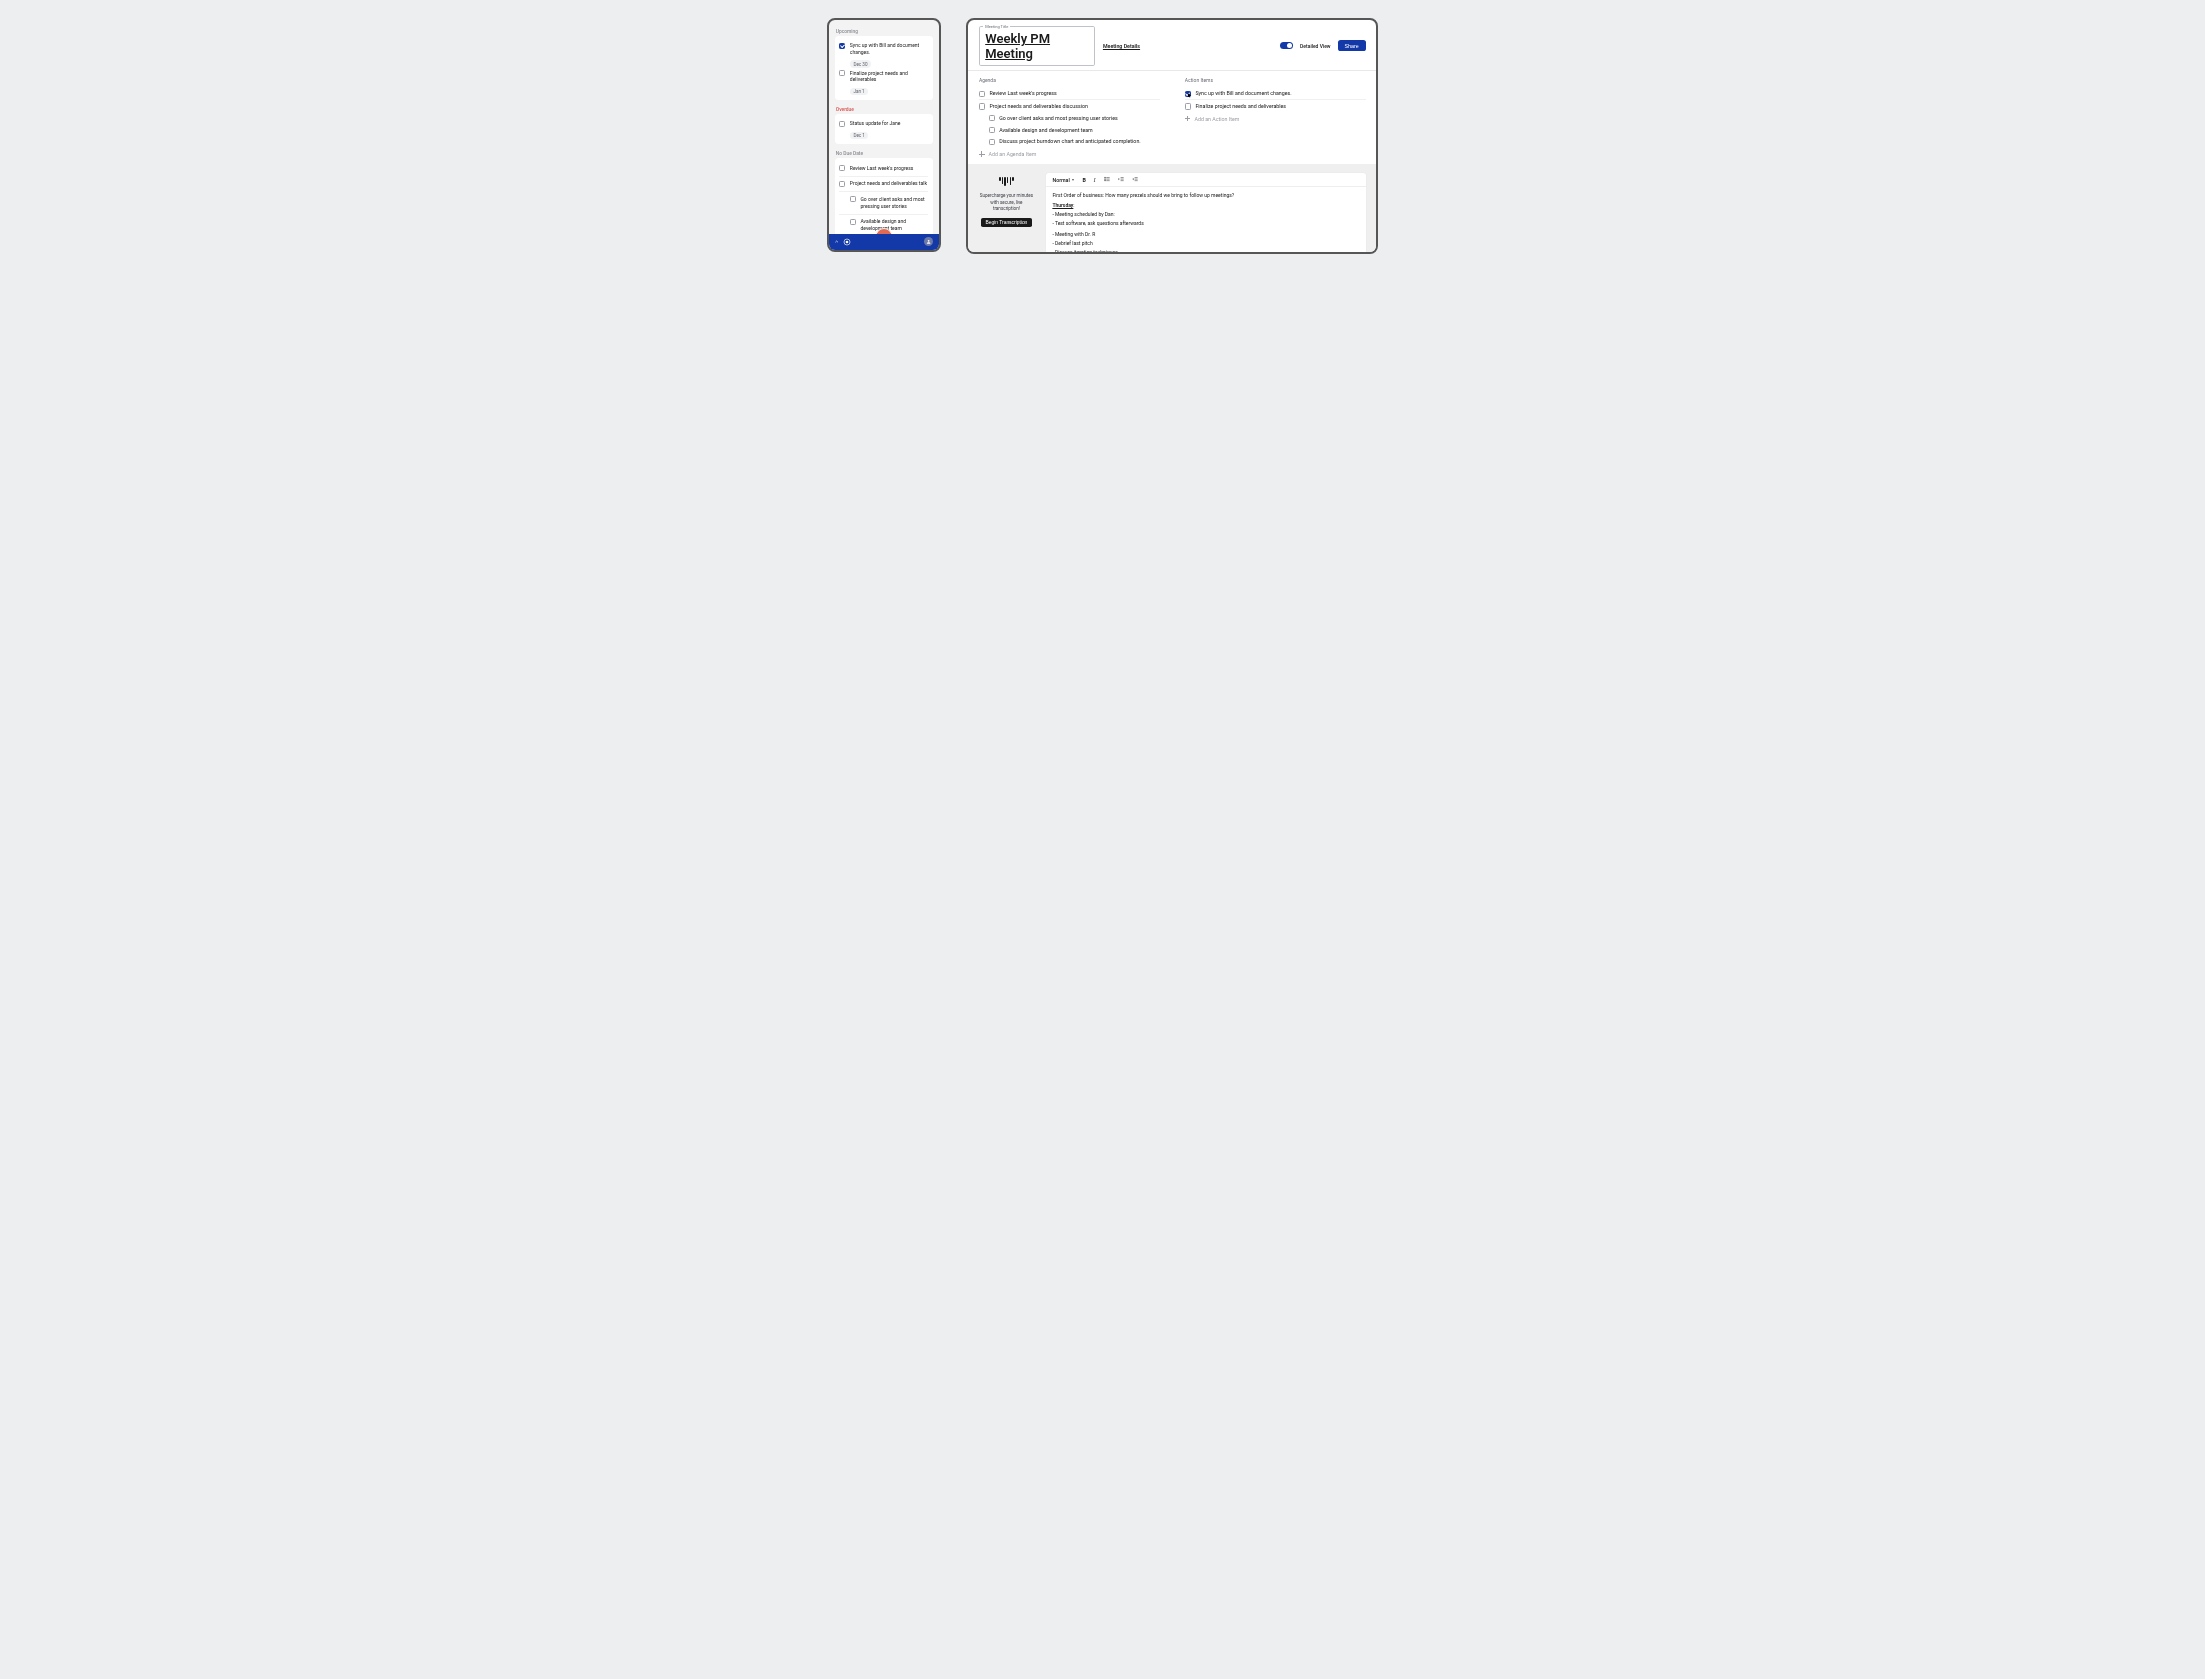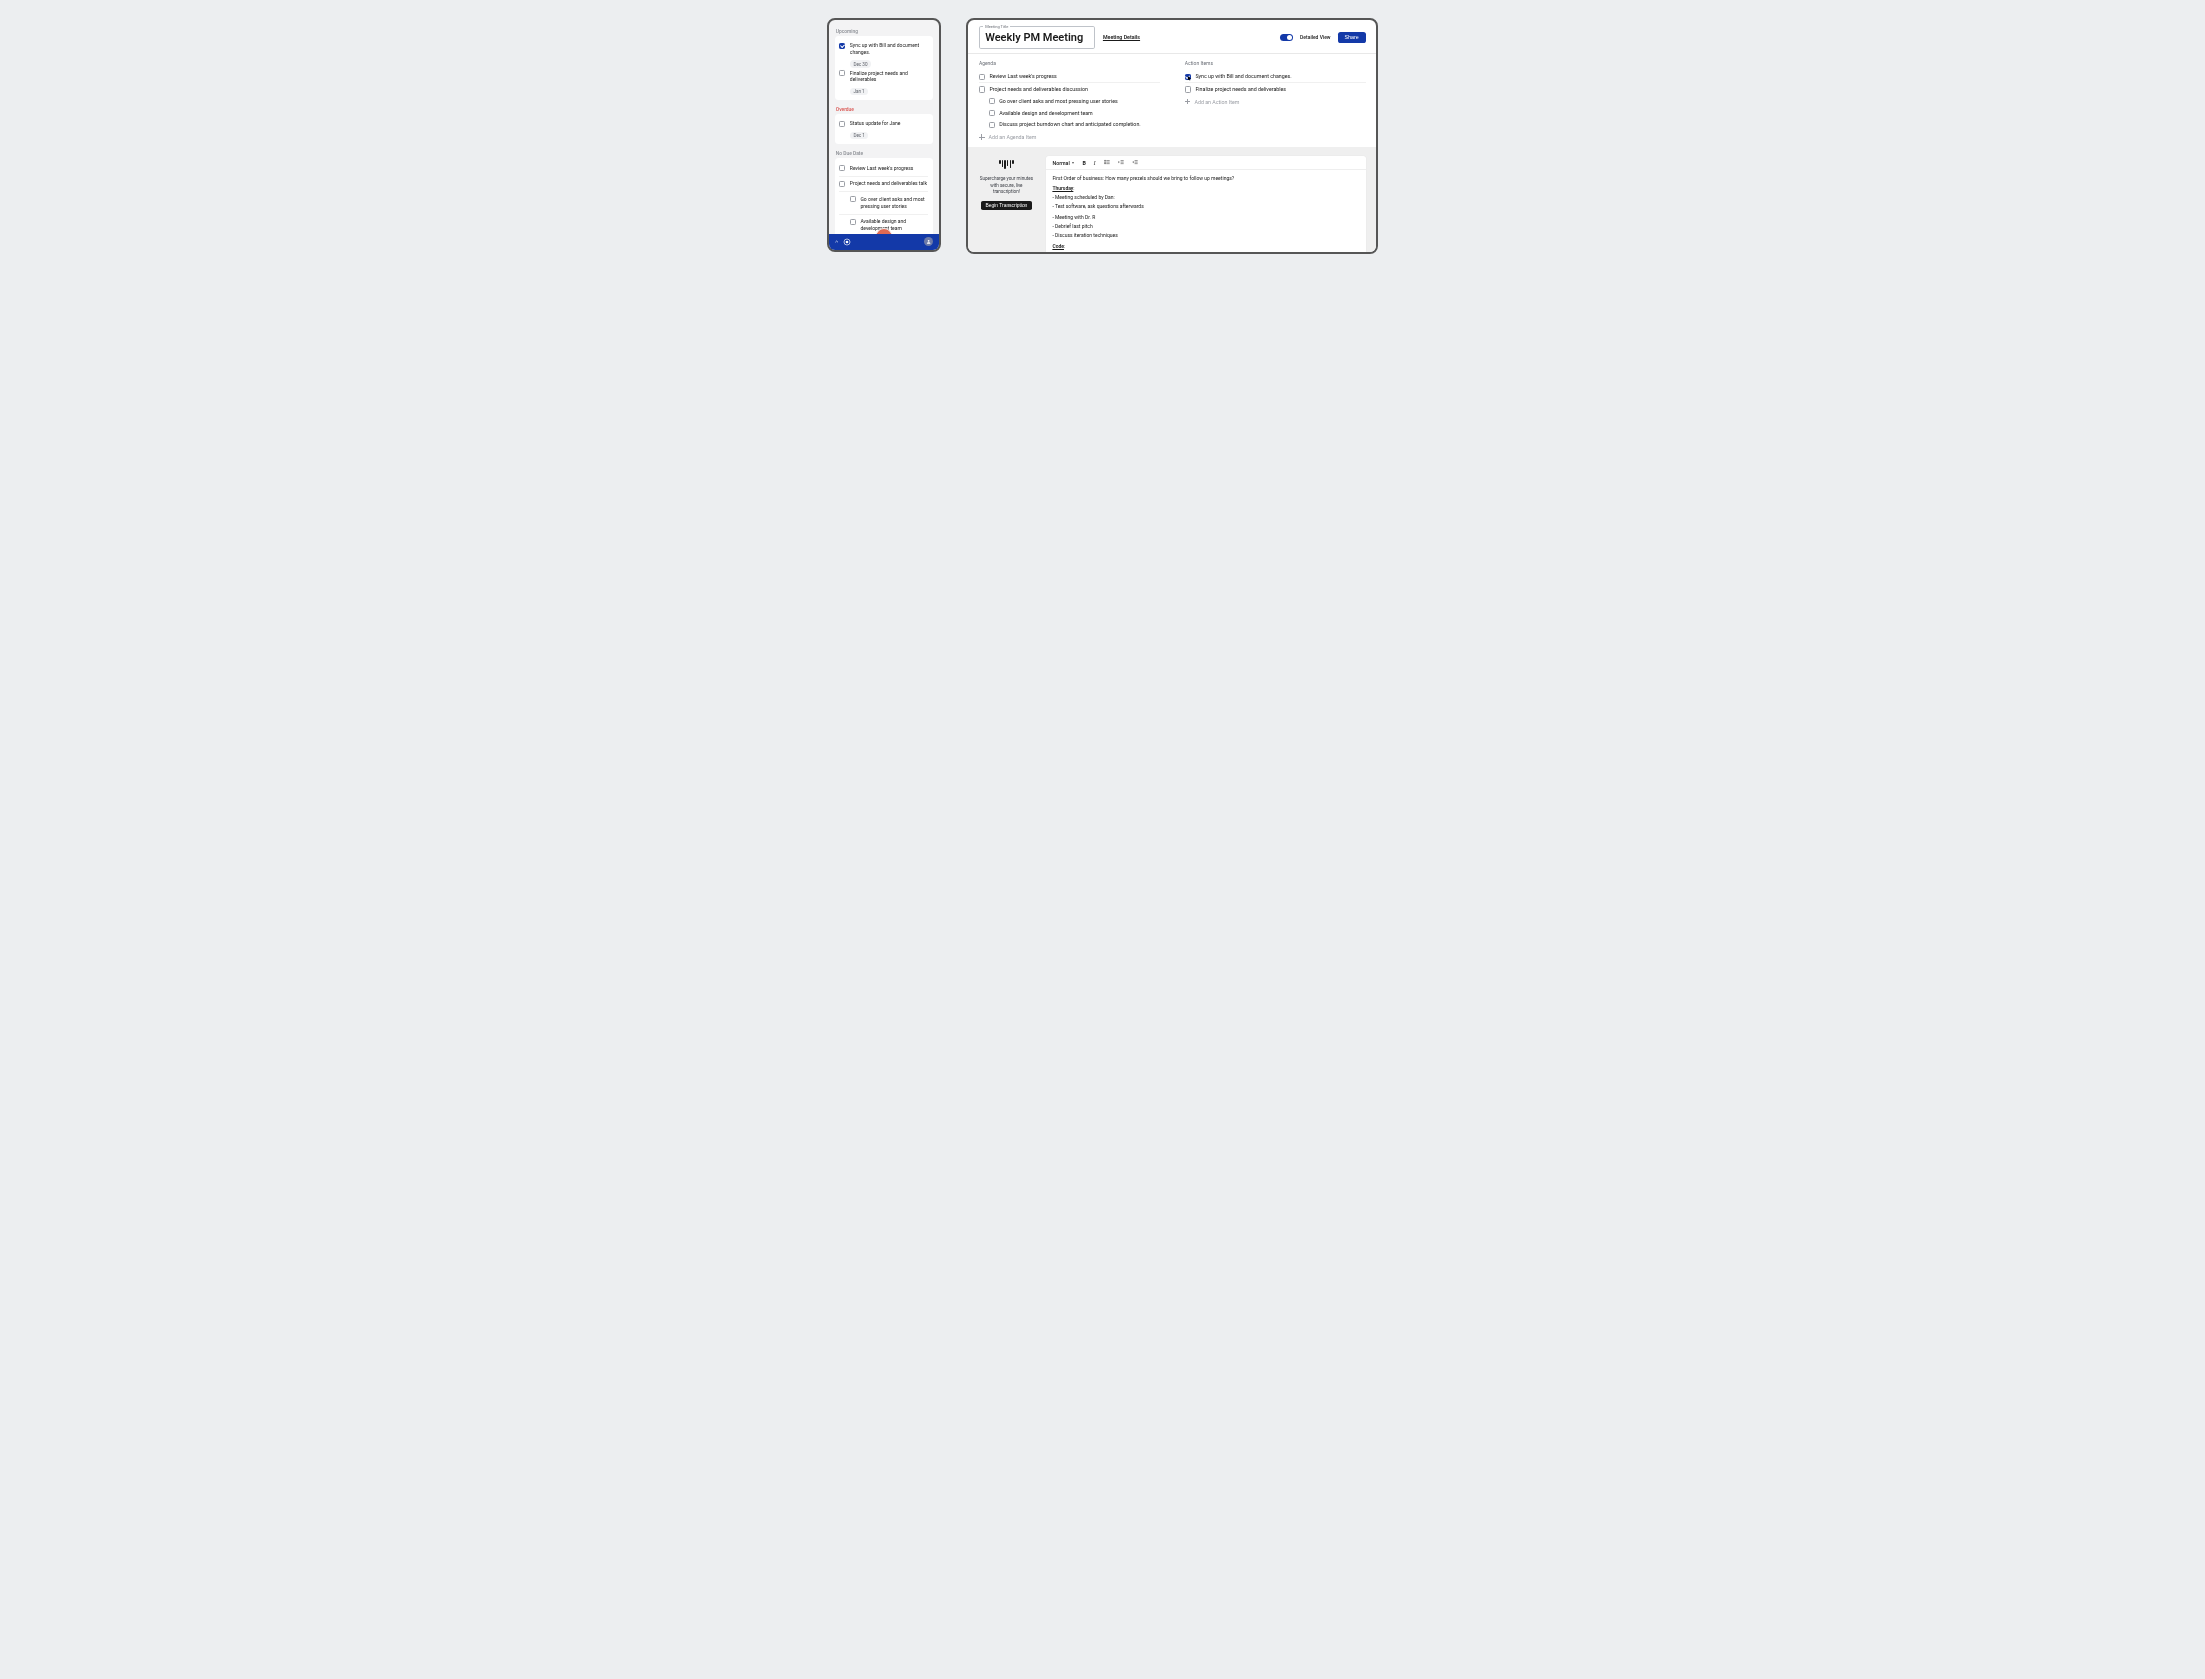--- a/index.html
+++ b/index.html
@@ -130,22 +130,23 @@
     border-bottom: 0.4px solid #e8e8e8;
   }
   .title-field {
     position: relative;
     border: 0.4px solid #bfc3c9;
     border-radius: 1.8px;
     padding: 4.4px 5.3px 3.5px 5.3px;
     width: 116px;
   }
   .title-field .value {
-    font-size: 11px;
+    font-size: 13px;
     font-weight: 600;
+    text-decoration: underline;
   }
   .meeting-details {
     font-size: 5.3px;
     font-weight: 600;
     text-decoration: underline;
     cursor: pointer;
   }
   .d-header-right {
     margin-left: auto;
     display: flex;

